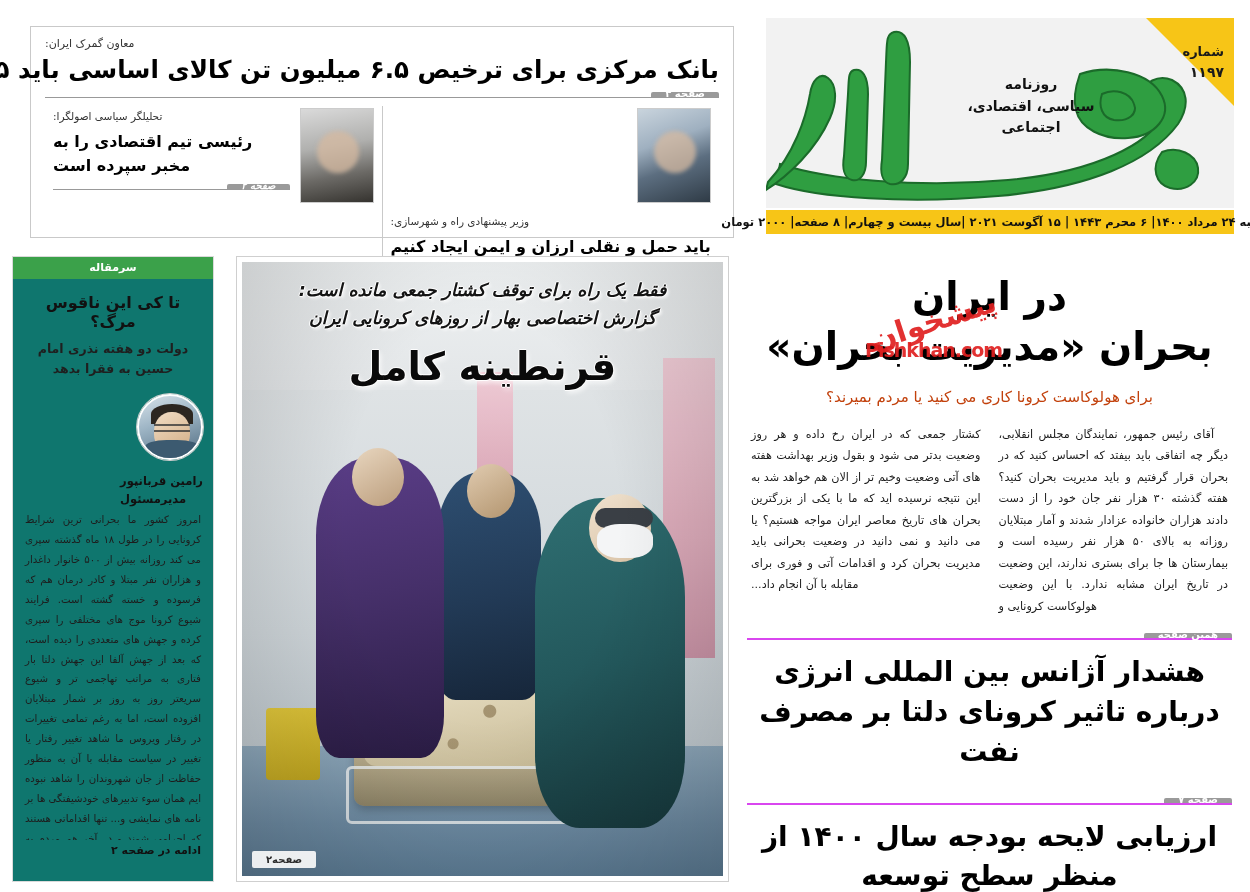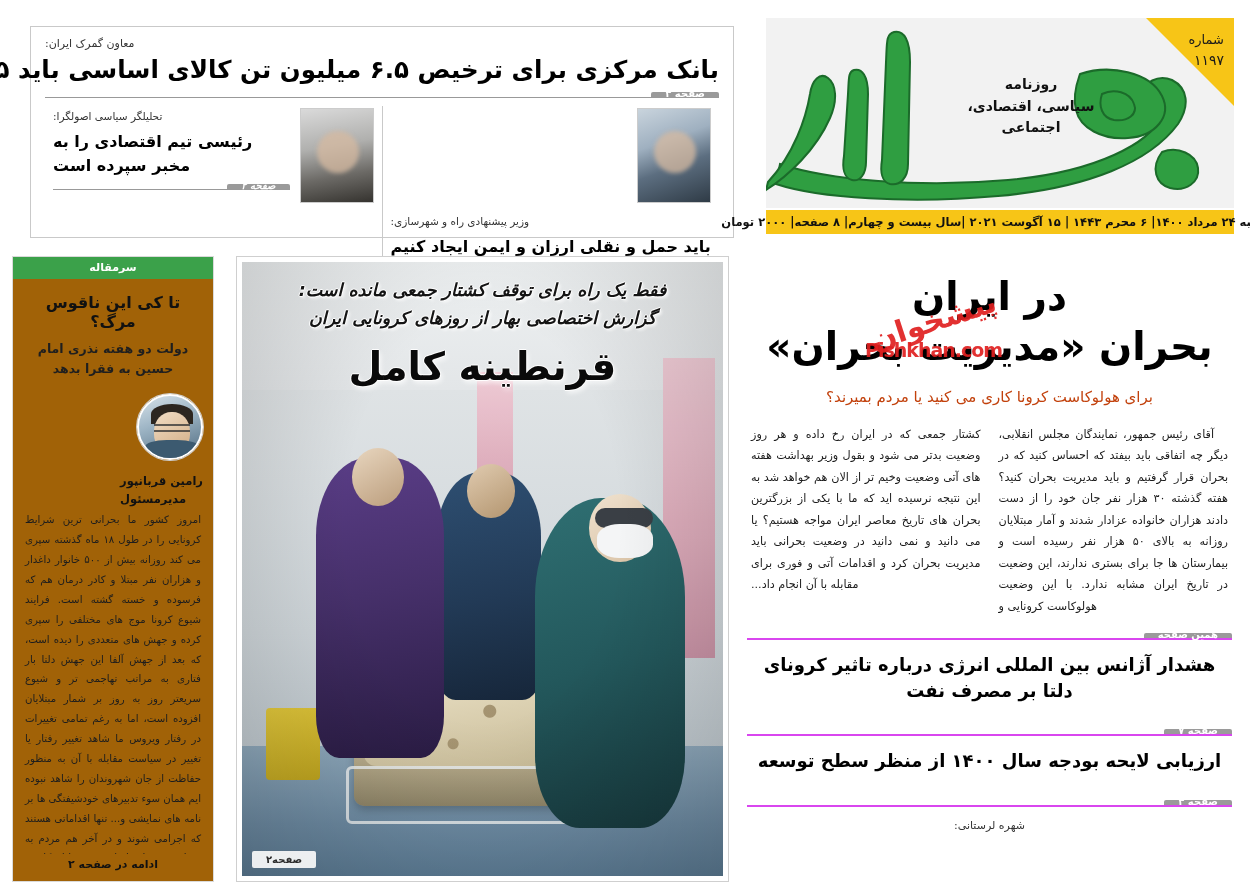--- a/index.html
+++ b/index.html
@@ -47,26 +47,26 @@
   .issue-triangle {
     position: absolute;
     top: 0; right: 0;
     width: 0; height: 0;
     border-top: 88px solid #f7c517;
     border-left: 88px solid transparent;
     z-index: 3;
   }
   .issue-text {
     position: absolute;
-    top: 12px; right: 10px;
+    top: 24px; right: 10px;
     z-index: 4;
     text-align: right;
     color: #1a1a1a;
     font-size: 13px;
-    font-weight: normal;
+    font-weight: bold;
     line-height: 1.5;
     letter-spacing: 0.5px;
   }
   .issue-num { font-size: 14px; letter-spacing: 2px; }
 
   .logo-wrap {
     position: absolute;
     inset: 0;
     z-index: 2;
   }
@@ -277,21 +277,21 @@
   }
   .lede-col:first-child { text-indent: 14px; }
 
   .sec-block { margin-top: 16px; }
   .sec-badge-row {
     border-bottom: 2px solid #d946ef;
     line-height: 0;
     margin-bottom: 12px;
   }
   .sec-headline {
-    font-size: 18px;
+    font-size: 28px;
     font-weight: bold;
     text-align: center;
     line-height: 1.42;
     color: #000;
     letter-spacing: -0.6px;
     padding: 0 4px 10px 4px;
   }
   .sec-kicker {
     font-size: 11px;
     color: #333;
@@ -479,21 +479,21 @@
   }
 
   
   .left-col {
     width: 230px;
     padding: 8px 16px 10px 12px;
   }
   .edit-box {
     width: 100%;
     height: 100%;
-    background: #a16207;
+    background: #0f766e;
     border: 1px solid #dadada;
     display: flex;
     flex-direction: column;
   }
   .edit-bar {
     background: #3ba14a;
     color: #fff;
     font-size: 11px;
     font-weight: bold;
     text-align: center;
@@ -572,22 +572,22 @@
     text-align-last: left;
     padding: 2px 12px 0 12px;
     flex: 1;
     overflow: hidden;
   }
   .edit-body .first { text-indent: 10px; }
   .edit-more {
     font-size: 11px;
     font-weight: bold;
     color: #111;
-    text-align: center;
-    padding: 4px 12px 10px 12px;
+    text-align: right;
+    padding: 4px 12px 24px 12px;
   }
 </style>
 </head>
 <body>
 
 <div class="page">
 
   <div class="top-band">
 
     <div class="masthead">

